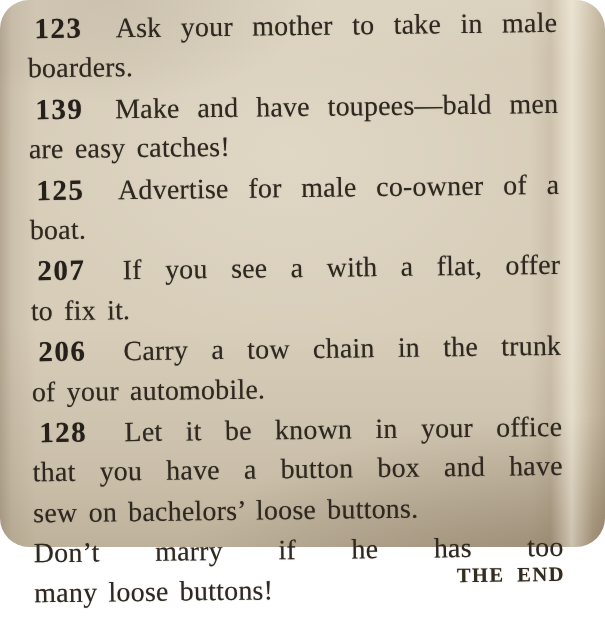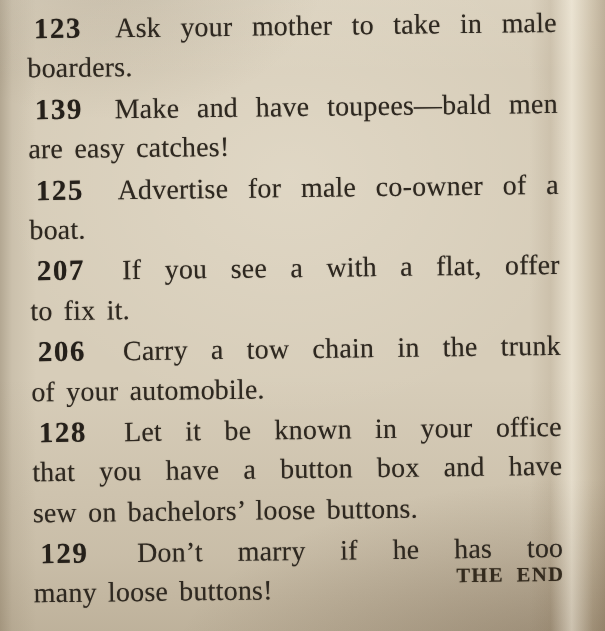--- a/index.html
+++ b/index.html
@@ -8,37 +8,38 @@
     --num-ink: #25201a;
   }
   html, body {
     margin: 0; padding: 0;
     width: 605px; height: 631px;
     overflow: hidden;
     font-family: "Liberation Serif", "DejaVu Serif", serif;
   }
   .photo {
     position: relative;
-    width: 605px; height: 631px;
+    width: 605px; height: 547px;
     background:
       
       linear-gradient(90deg, transparent 87.5%, rgba(125,103,74,0.12) 91%,
         rgba(250,244,229,0.50) 94.5%, rgba(164,143,110,0.22) 98%, rgba(128,106,77,0.32) 100%),
       
       radial-gradient(130% 55% at 100% 106%, rgba(86,66,44,0.40), transparent 55%),
       
       linear-gradient(180deg, rgba(255,252,242,0.10) 0%, transparent 12%,
         transparent 60%, rgba(122,102,72,0.15) 88%, rgba(116,96,66,0.25) 100%),
       
       linear-gradient(90deg, rgba(96,80,56,0.30) 0%, rgba(96,80,56,0.10) 2%, transparent 6%),
       
       radial-gradient(60% 40% at 18% -5%, rgba(96,80,58,0.18), transparent 60%),
       
       radial-gradient(70% 55% at 48% 28%, rgba(255,250,238,0.22), transparent 70%),
       var(--paper);
+    border-radius: 29px;
   }
   .page-inner {
     position: absolute;
     inset: 0;
     padding: 5px 45px 0 30px;
     transform: rotate(-0.7deg);
     transform-origin: 50% 45%;
     color: var(--ink);
     text-shadow: 0 0 1px rgba(52,44,34,0.50);
     letter-spacing: 0.2px;
@@ -148,21 +149,20 @@
           <span>you</span>
           <span>have</span>
           <span>a</span>
           <span>button</span>
           <span>box</span>
           <span>and</span>
           <span>have</span>
         </div>
         <div class="line last"><span>sew on bachelors’ loose buttons.</span></div>
         <div class="line">
-          <span class="num">129</span>
           <span>Don’t</span>
           <span>marry</span>
           <span>if</span>
           <span>he</span>
           <span>has</span>
           <span>too</span>
         </div>
         <div class="line last"><span>many loose buttons!</span></div>
       </div>
     <div class="the-end">THE END</div>

